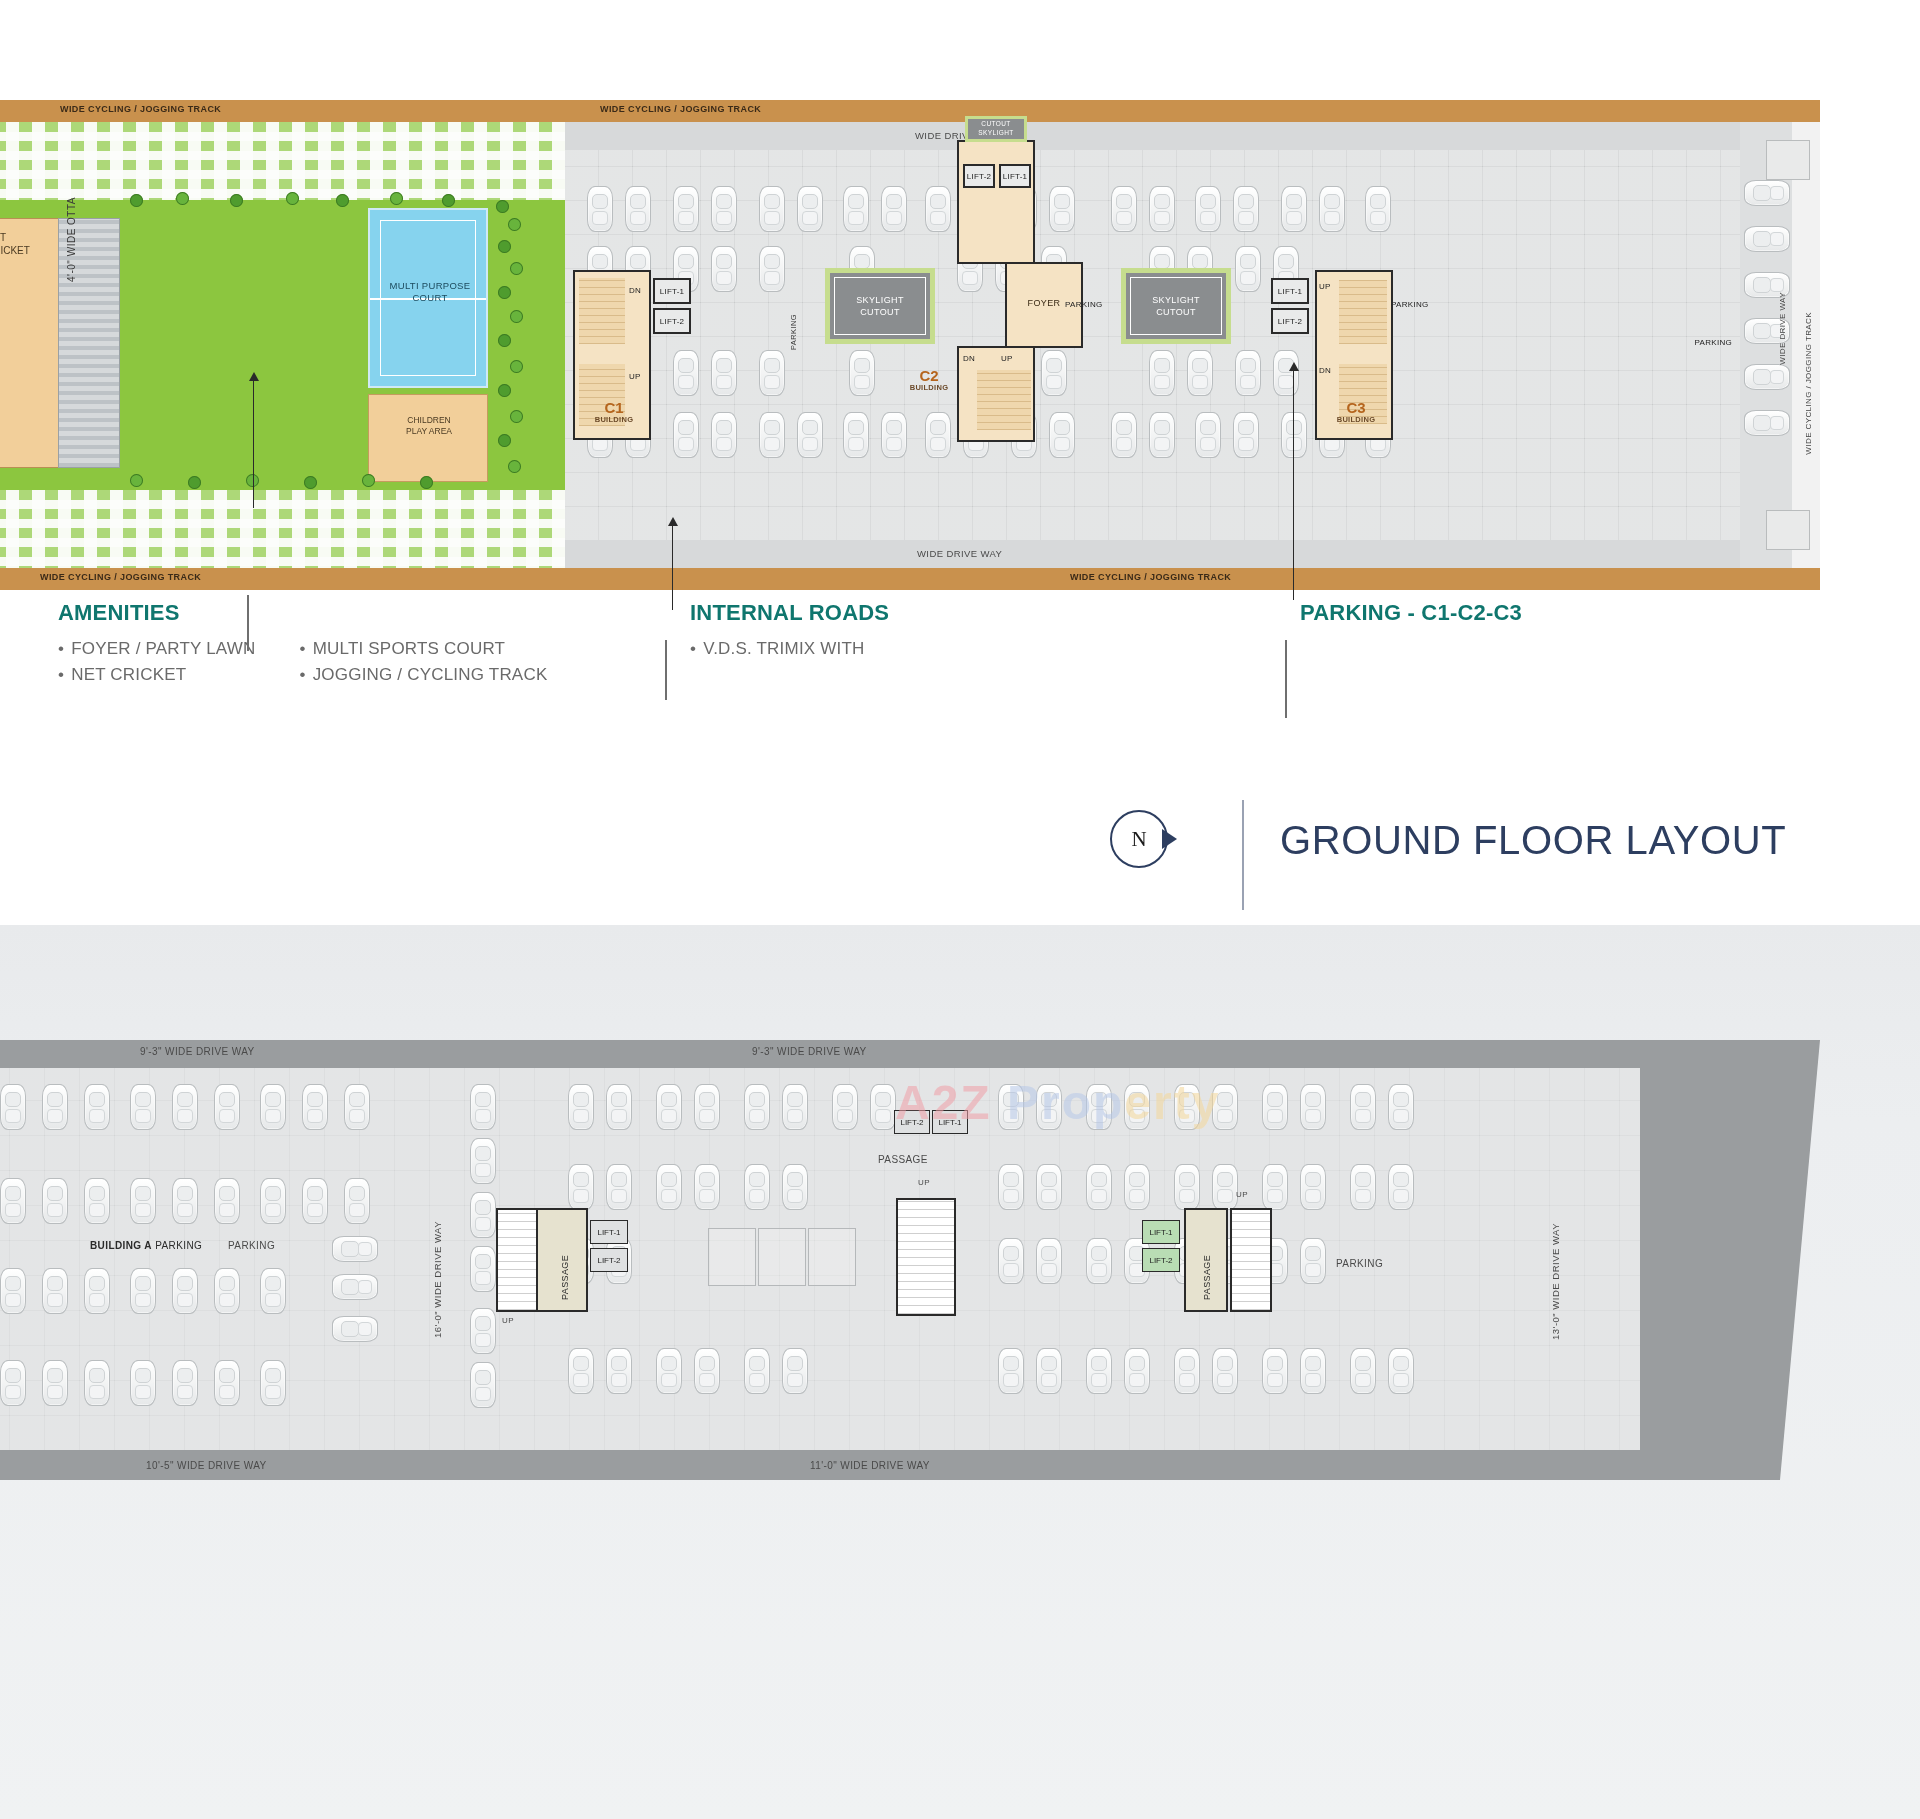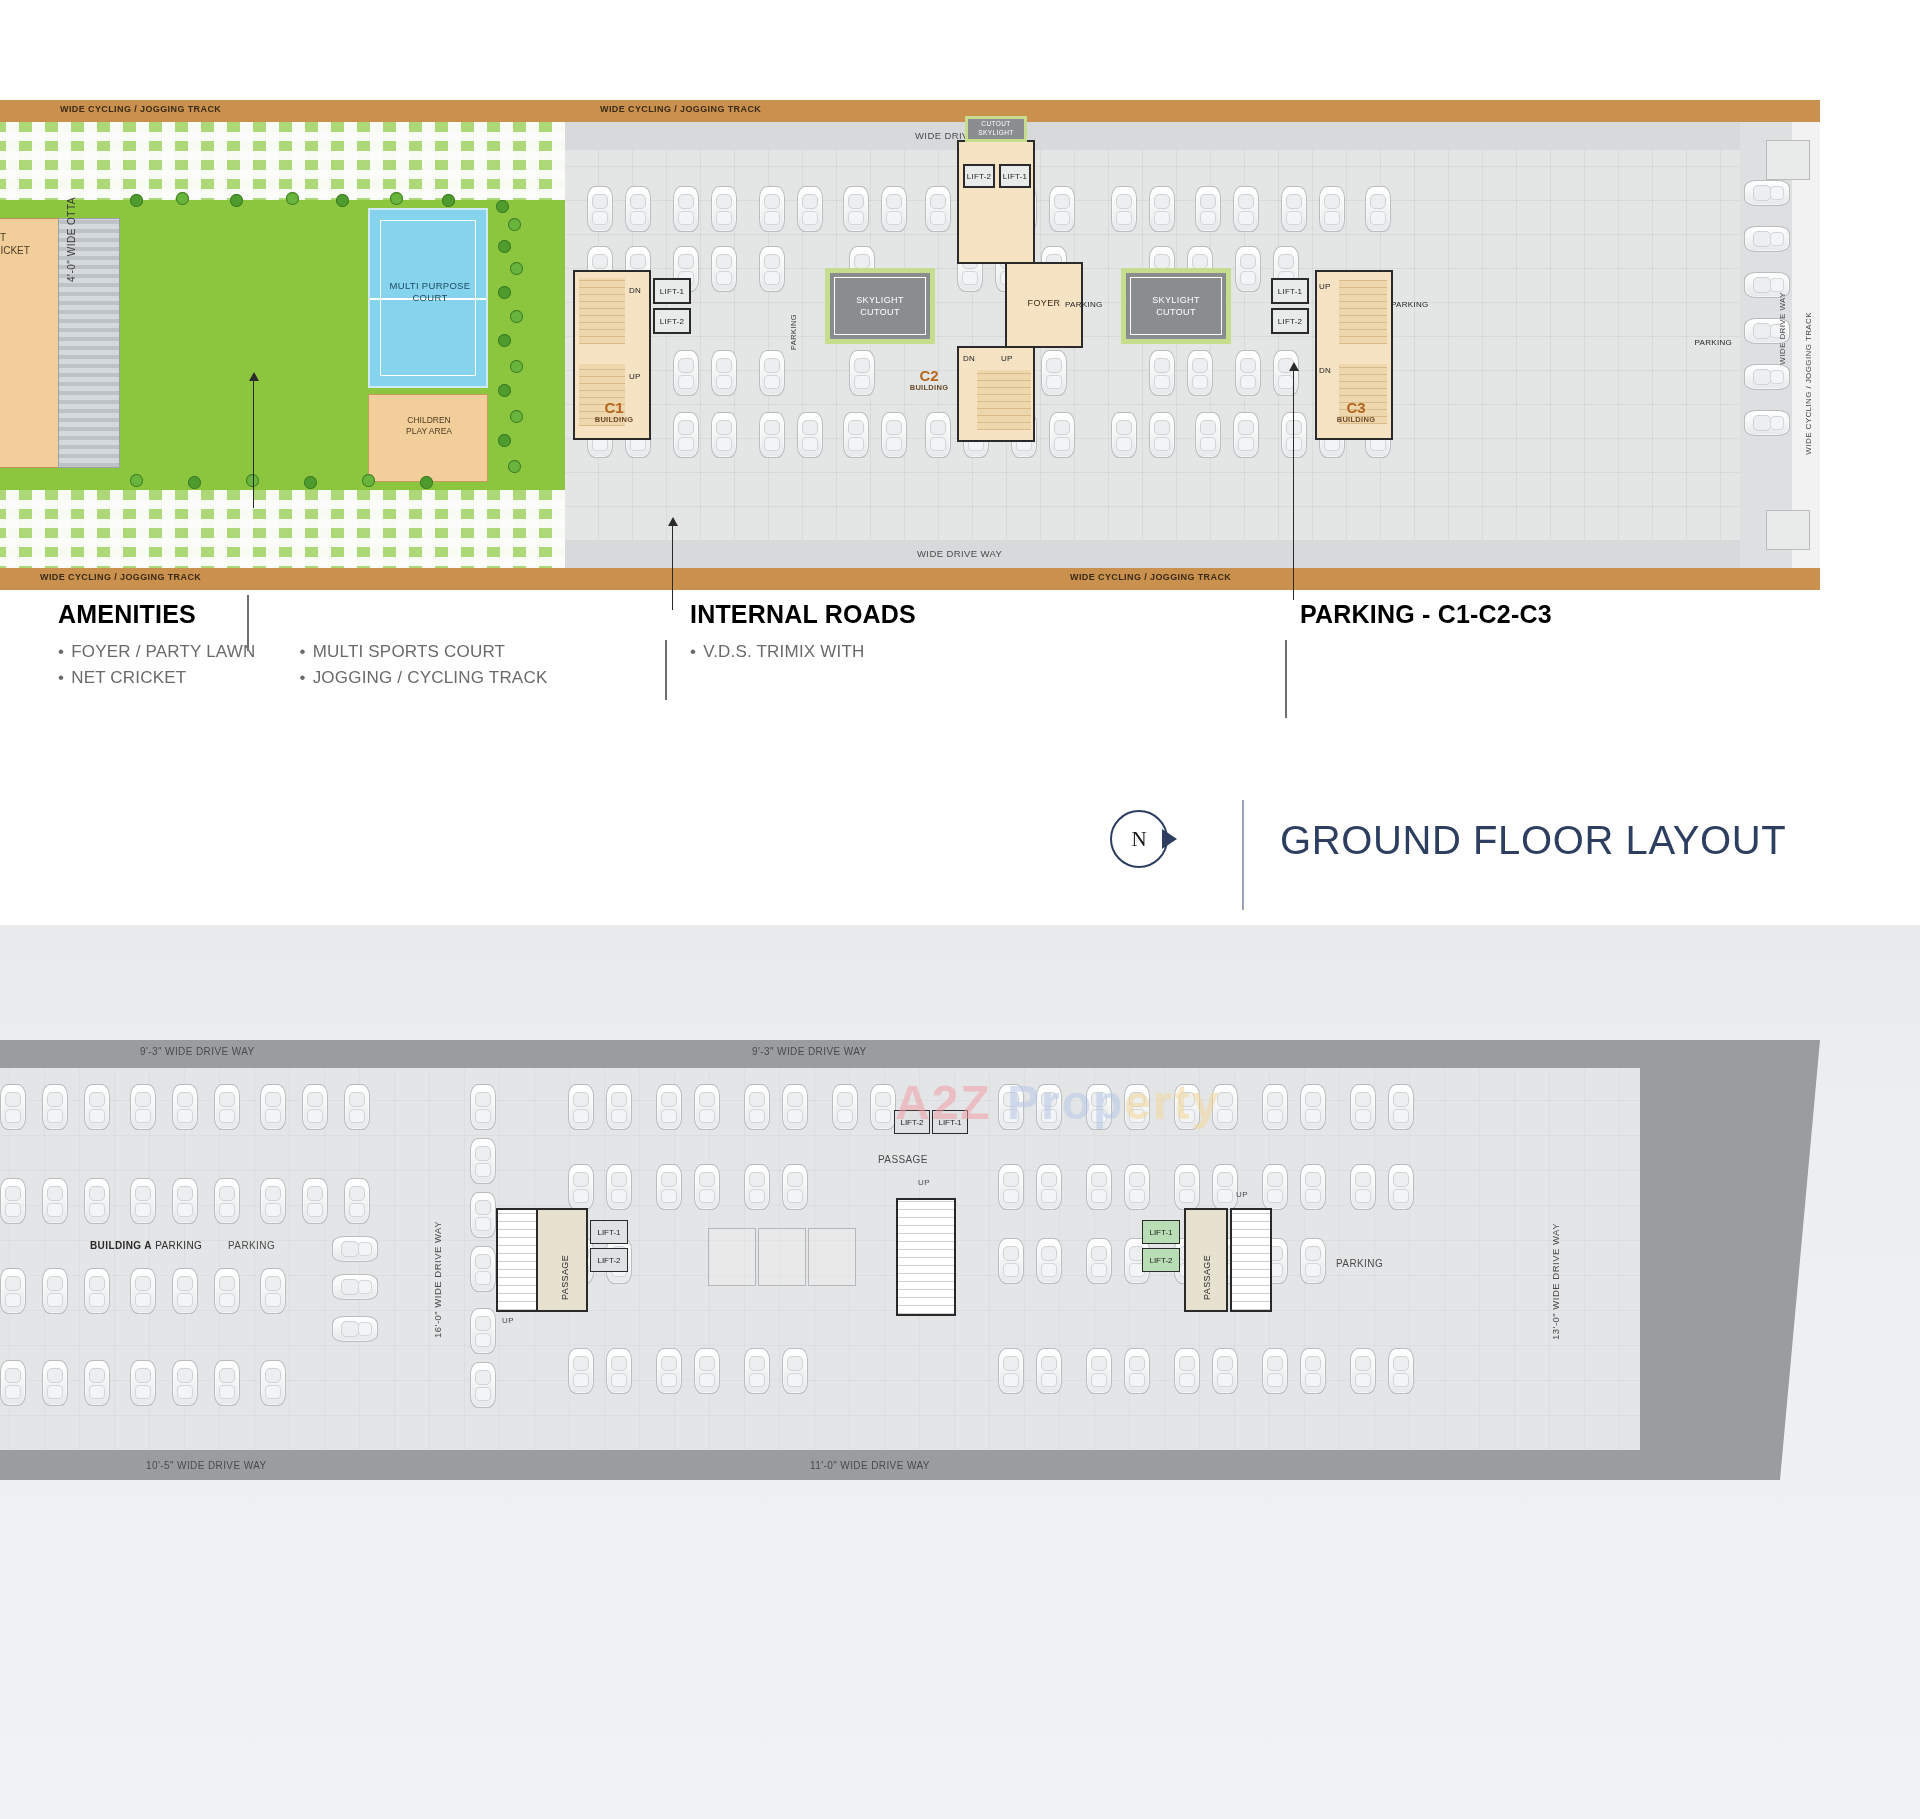--- a/index.html
+++ b/index.html
@@ -179,21 +179,21 @@
   .leader { position:absolute; background:#2a2a2a; width:1.4px; }
   .leader::before {
     content:""; position:absolute; left:-4px; top:-8px;
     border-left:5px solid transparent; border-right:5px solid transparent;
     border-bottom:9px solid #2a2a2a;
   }
 
   
   .legend-col { position:absolute; }
   .legend-title {
-    font-size:25px; font-weight:bold; color:#000000; letter-spacing:.2px;
+    font-size:22px; font-weight:bold; color:#0f766e; letter-spacing:.2px;
     font-family:"Liberation Sans", sans-serif;
   }
   .legend-list { list-style:none; margin:10px 0 0 0; padding:0; }
   .legend-list li {
     font-size:17px; color:#6a6a6a; line-height:1.5; letter-spacing:.2px; white-space:nowrap;
   }
   .legend-list li::before { content:"\2022"; margin-right:7px; color:#6a6a6a; }
   .legend-list.tight li::before { margin-right:3px; }
   .vrule { position:absolute; width:1.5px; background:#6f6f6f; }
 

